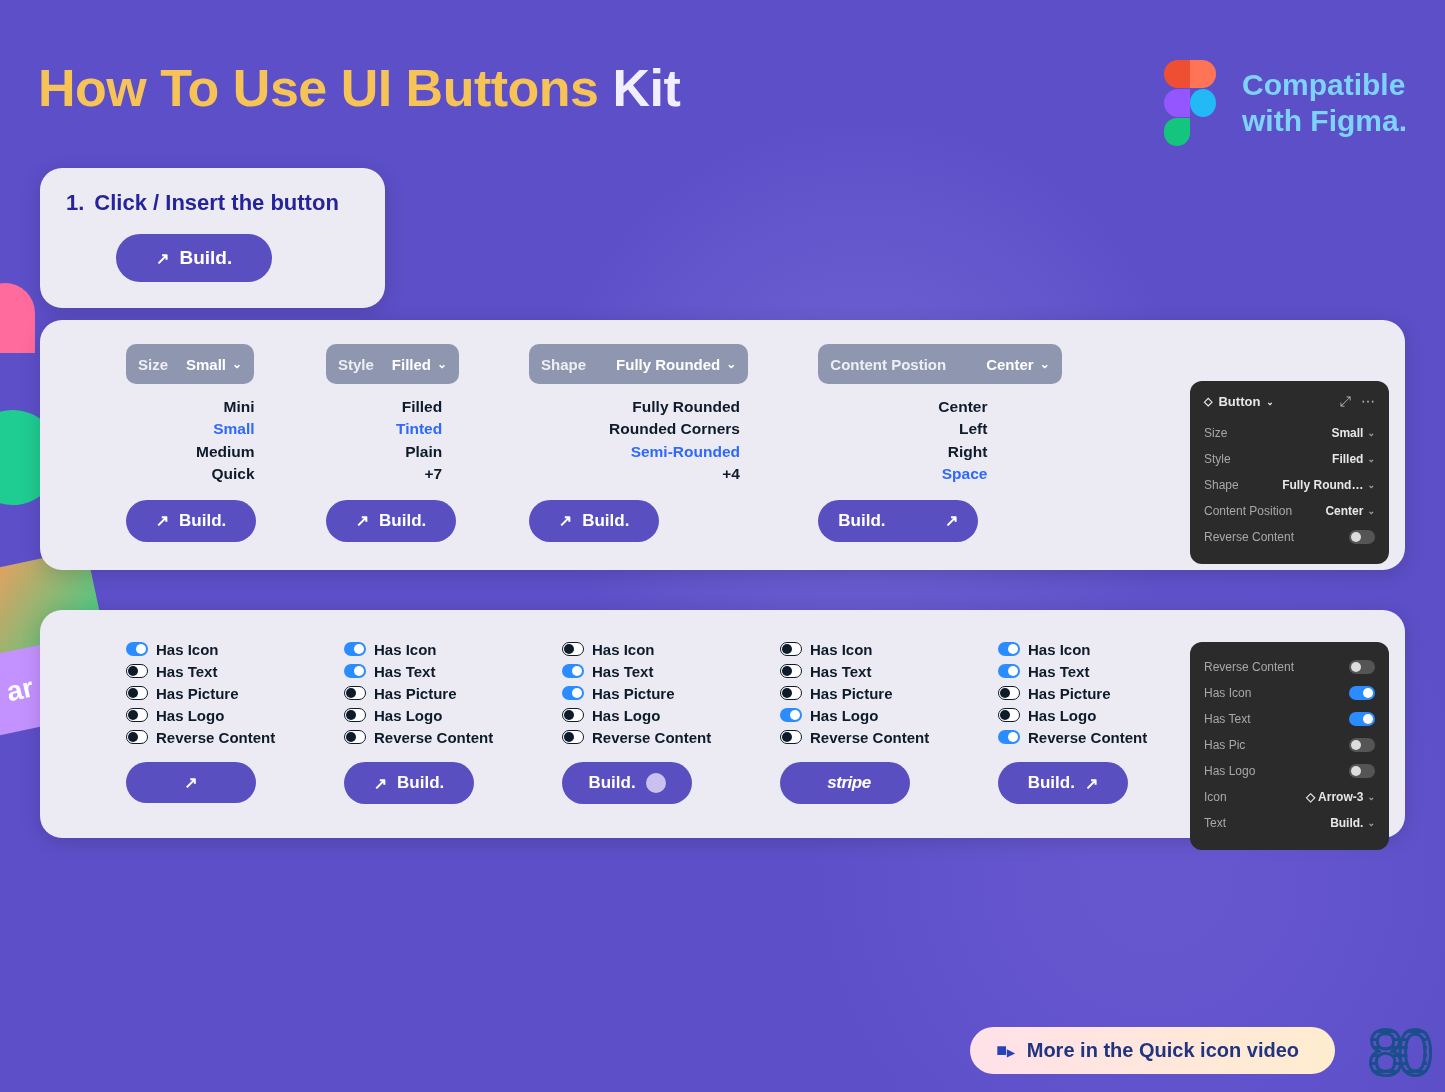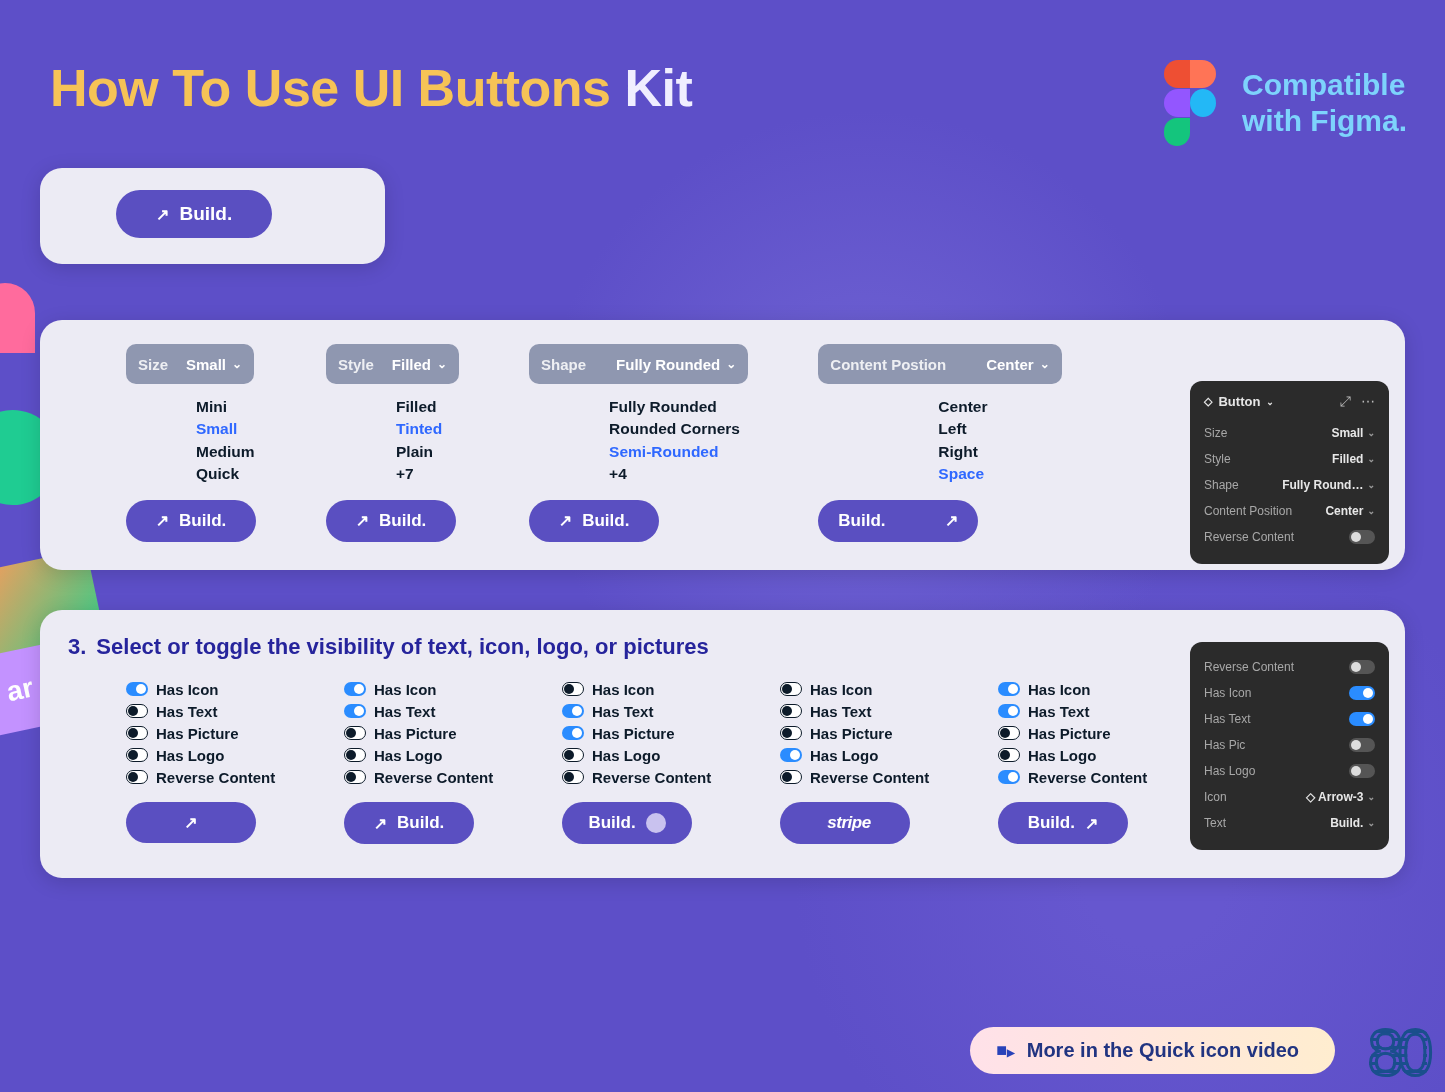--- a/index.html
+++ b/index.html
@@ -22,21 +22,21 @@
   .deco-shape { position: absolute; }
   .deco1 { left: -25px; top: 283px; width: 60px; height: 70px; background: #ff6b9d; border-radius: 40px 40px 0 0; }
   .deco2 { left: -35px; top: 410px; width: 95px; height: 95px; border-radius: 50px; background: #1fcc92; }
   .deco3 { left: -20px; top: 560px; width: 120px; height: 120px; border-radius: 20px; background: linear-gradient(135deg, #ff9a5a, #17d58f); transform: rotate(-12deg); }
   .deco4 { left: 65px; top: 610px; color: #fff; font-size: 30px; }
   .deco5 { left: -40px; top: 650px; width: 120px; height: 80px; background: #c392ff; border-radius: 12px; transform: rotate(-12deg); color: #fff; display:flex; align-items:center; justify-content:center; font-size:28px; font-weight:600;}
 
   
   .title {
     position: absolute; left: 38px; top: 58px;
-    font-size: 52px; font-weight: 800; letter-spacing: -0.5px; margin-left: 12px;
+    font-size: 52px; font-weight: 800; letter-spacing: -0.5px;
   }
   .title .t1 { color: #f6c356; }
   .title .t2 { color: #f0eeff; }
 
   
   .figma-badge { position: absolute; right: 38px; top: 60px; display: flex; align-items: center; gap: 26px; }
   .figma-logo { position: relative; width: 52px; height: 86px; }
   .figma-logo span { position: absolute; width: 26px; height: 28px; }
   .fl-a { left:0; top:0; background:#ee4f33; border-radius: 14px 0 0 14px; }
   .fl-b { left:26px; top:0; background:#ff7456; border-radius: 0 14px 14px 0; }
@@ -74,21 +74,21 @@
   .sel {
     display: inline-flex; align-items: center;
     background: #8f97b0; color: #fff; border-radius: 10px;
     font-size: 15px; font-weight: 600; height: 40px;
     padding: 0 12px; gap: 18px;
   }
   .sel .lbl { opacity: 0.85; }
   .sel .val { display:flex; align-items:center; gap: 6px; }
   .sel .chev { font-size: 12px; }
 
-  .opts { margin: 12px 0 14px 70px; font-size: 15.5px; font-weight: 700; color:#0d1b2a; line-height: 1.45; }
+  .opts { margin: 12px 0 14px 70px; font-size: 15.5px; font-weight: 700; color:#0d1b2a; line-height: 1.45; text-align: right; }
   .opts div.sel-opt { color: #2f68ff; }
   .prop-col .pill-btn { width: 130px; justify-content:center;}
   .prop-col.content .pill-btn { width: 160px; justify-content:space-between; padding:11px 20px;}
   .prop-col.shape .opts { margin-left: 80px; }
   .prop-col.content .opts { margin-left: 120px; }
   .prop-col.content .sel { gap: 40px; }
   .prop-col.shape .sel { gap: 30px; }
 
   
   .panel {
@@ -163,20 +163,23 @@
       <span class="fl-d"></span>
       <span class="fl-e"></span>
   </div>
   <div class="figma-text">
     <div>Compatible</div>
     <div>with Figma.</div>
   </div>
 </div>
 
 <div class="card card1">
+  <div class="step-title">
+    <span class="num">1.</span><span>Click / Insert the button</span>
+  </div>
   <button class="pill-btn">
     <span class="arrow">↗</span>
     <span>Build.</span>
   </button>
 </div>
 
 <div class="card card2">
   <div class="prop-row" id="prop-row">
       <div class="prop-col">
         <div class="sel">
@@ -275,23 +278,20 @@
         <span class="v">Center <span class="chev">⌄</span></span>
       </div>
       <div class="prow">
         <span class="k">Reverse Content</span>
         <span class="toggle "></span>
       </div>
     </div>
 </div>
 
 <div class="card card3">
-  <div class="step-title">
-    <span class="num">3.</span><span>Select or toggle the visibility of text, icon, logo, or pictures</span>
-  </div>
   <div class="tog-row" id="tog-row">
       <div class="tog-col"><div class="tog-item">
           <span class="sw on"></span>
           <span>Has Icon</span>
         </div><div class="tog-item">
           <span class="sw off"></span>
           <span>Has Text</span>
         </div><div class="tog-item">
           <span class="sw off"></span>
           <span>Has Picture</span>

